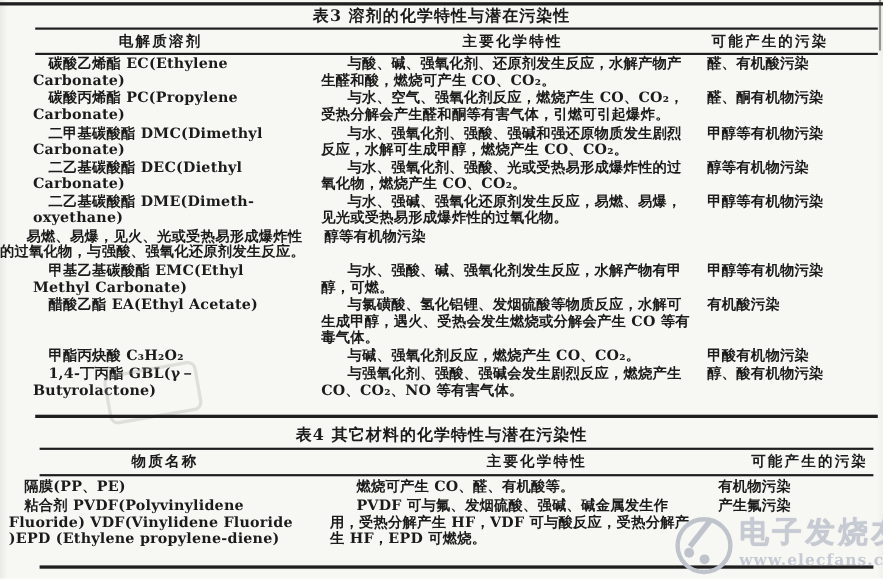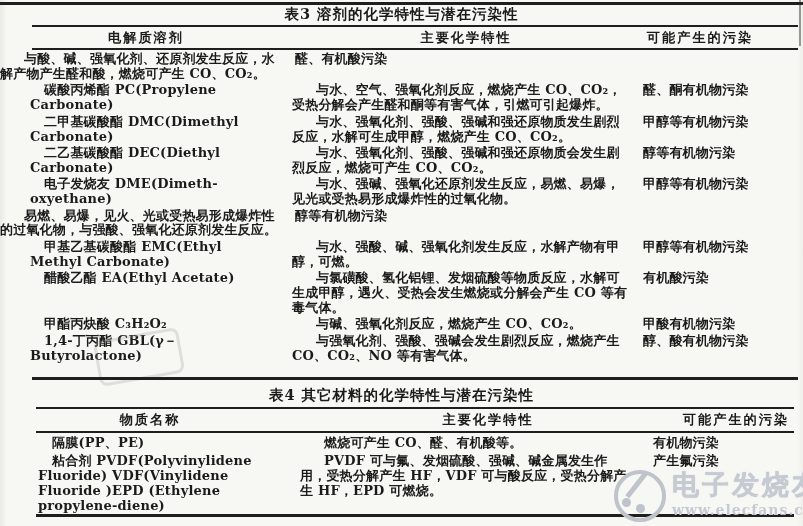--- a/index.html
+++ b/index.html
@@ -14,21 +14,21 @@
          font-size:14.5px; letter-spacing:1px; font-weight:700;}
   .thead{position:absolute; left:0; display:grid; width:803px; font-size:13.2px;}
   .t3cols{grid-template-columns:292px 348px 163px;}
   .t4cols{grid-template-columns:300px 340px 163px;}
   .thead>div{text-align:center; letter-spacing:2px;}
   .thead>div:nth-child(3){padding-right:43px;}
   .tbody{position:absolute; left:0; width:803px;}
   .trow{display:grid; margin-bottom:1.5px;}
   .trow>div{font-size:13px; line-height:14.9px; letter-spacing:0.2px;}
   .cell-name{padding-left:30px; padding-right:30px; text-indent:14px;}
-  .t4 .cell-name{padding-left:38px; padding-right:12px;}
+  .t4 .cell-name{padding-left:8px; padding-right:12px;}
   .cell-props{padding-right:12px; text-indent:24px;}
   .cell-poll{padding-left:3px;}
   .t4 .cell-poll{padding-left:13px;}
   .faint-stamp{
     position:absolute; left:96px; top:334px; width:80px; height:40px;
     border:3px solid rgba(150,150,146,.26); border-radius:8px;
     transform:rotate(-10deg);
   }
   .edge-tick{position:absolute; right:2px; top:0; width:2px; height:46px; background:rgba(40,40,40,.45);}
   
@@ -60,40 +60,41 @@
   <div class="thead t3cols" style="top:29px;font-family:Liberation Mono, monospace;">
     <div>电解质溶剂</div>
     <div>主要化学特性</div>
     <div>可能产生的污染</div>
   </div>
 
   <div class="rule" style="top:48px;left:32px;width:766px;height:1.5px;"></div>
 
   <div class="tbody" style="top:52px;">
     <div class="trow t3cols">
+      <div class="cell-name">碳酸乙烯酯 EC(Ethylene Carbonate)</div>
       <div class="cell-props">与酸、碱、强氧化剂、还原剂发生反应，水解产物产生醛和酸，燃烧可产生 CO、CO₂。</div>
       <div class="cell-poll">醛、有机酸污染</div>
     </div>
     <div class="trow t3cols">
       <div class="cell-name">碳酸丙烯酯 PC(Propylene Carbonate)</div>
       <div class="cell-props">与水、空气、强氧化剂反应，燃烧产生 CO、CO₂，受热分解会产生醛和酮等有害气体，引燃可引起爆炸。</div>
       <div class="cell-poll">醛、酮有机物污染</div>
     </div>
     <div class="trow t3cols">
       <div class="cell-name">二甲基碳酸酯 DMC(Dimethyl Carbonate)</div>
       <div class="cell-props">与水、强氧化剂、强酸、强碱和强还原物质发生剧烈反应，水解可生成甲醇，燃烧产生 CO、CO₂。</div>
       <div class="cell-poll">甲醇等有机物污染</div>
     </div>
     <div class="trow t3cols">
       <div class="cell-name">二乙基碳酸酯 DEC(Diethyl Carbonate)</div>
-      <div class="cell-props">与水、强氧化剂、强酸、强碱和强还原物质会发生剧烈反应，燃烧可产生 CO、CO₂。</div>
+      <div class="cell-props">与水、强氧化剂、强酸、光或受热易形成爆炸性的过氧化物，燃烧产生 CO、CO₂。</div>
       <div class="cell-poll">醇等有机物污染</div>
     </div>
     <div class="trow t3cols">
-      <div class="cell-name">电子发烧友 DME(Dimeth-oxyethane)</div>
+      <div class="cell-name">二乙基碳酸酯 DME(Dimeth-oxyethane)</div>
       <div class="cell-props">与水、强碱、强氧化还原剂发生反应，易燃、易爆，见光或受热易形成爆炸性的过氧化物。</div>
       <div class="cell-poll">甲醇等有机物污染</div>
     </div>
     <div class="trow t3cols">
       <div class="cell-props">易燃、易爆，见火、光或受热易形成爆炸性的过氧化物，与强酸、强氧化还原剂发生反应。</div>
       <div class="cell-poll">醇等有机物污染</div>
     </div>
     <div class="trow t3cols">
       <div class="cell-name">甲基乙基碳酸酯 EMC(Ethyl Methyl Carbonate)</div>
       <div class="cell-props">与水、强酸、碱、强氧化剂发生反应，水解产物有甲醇，可燃。</div>

